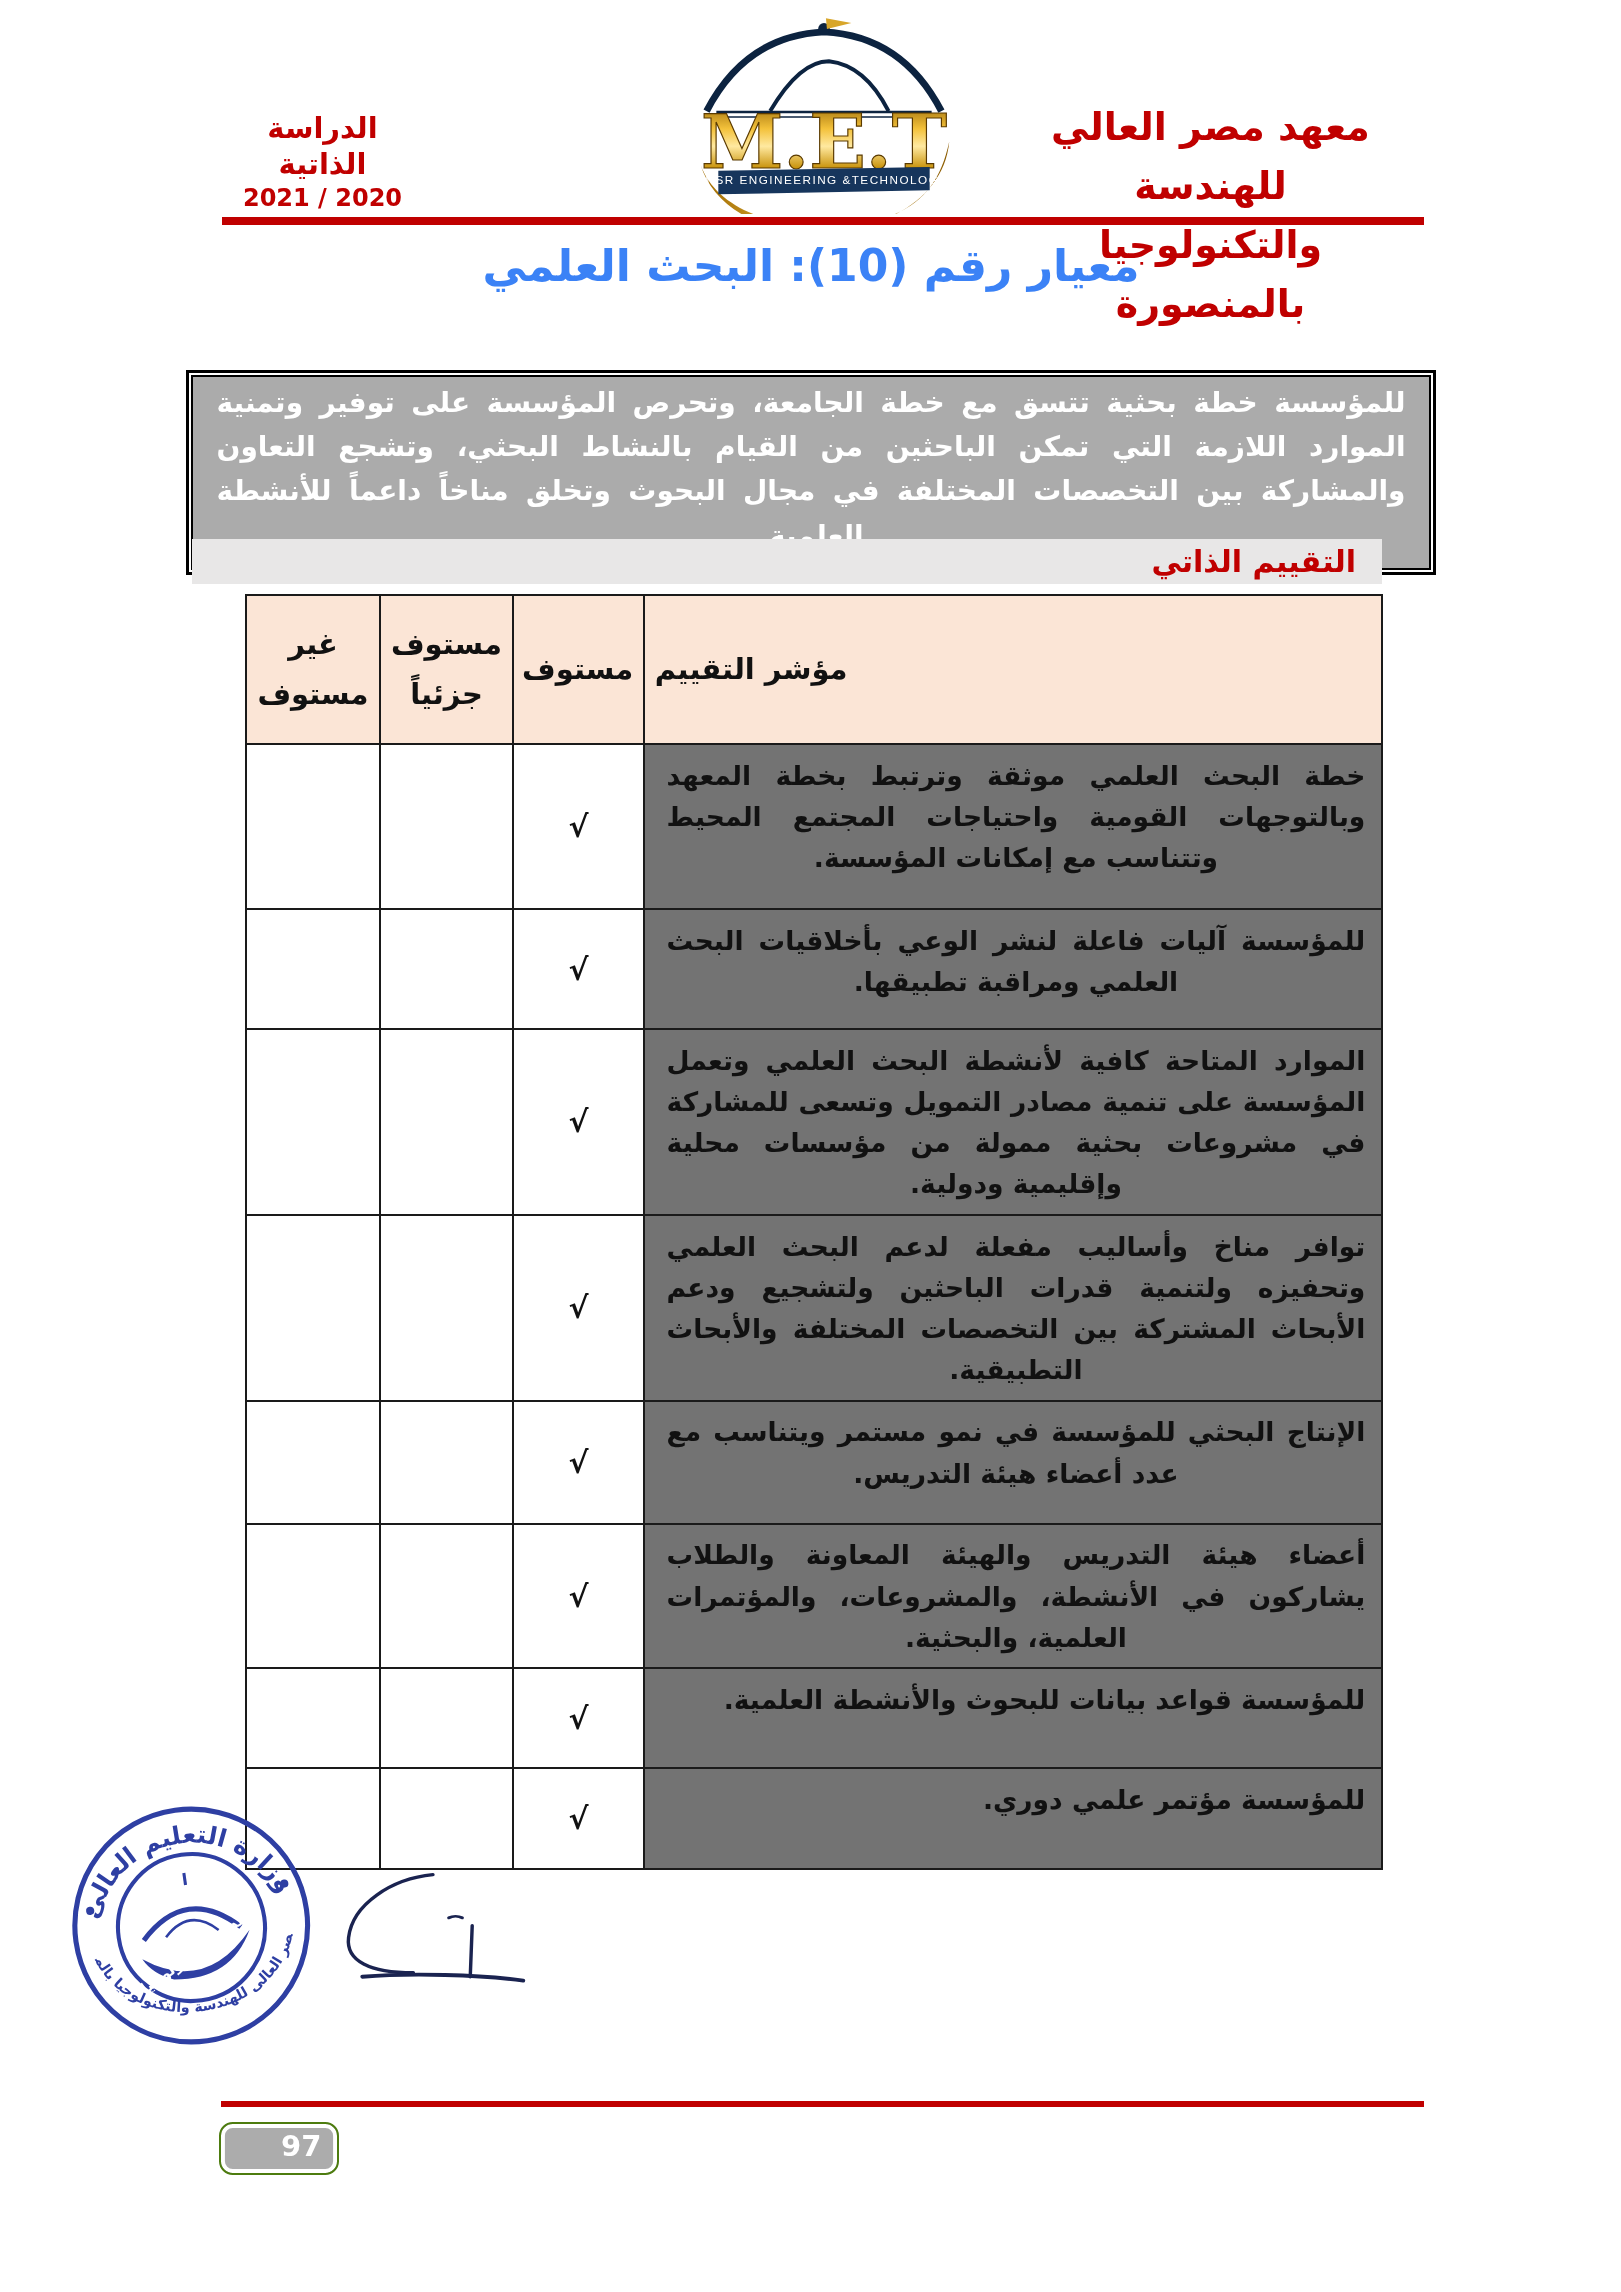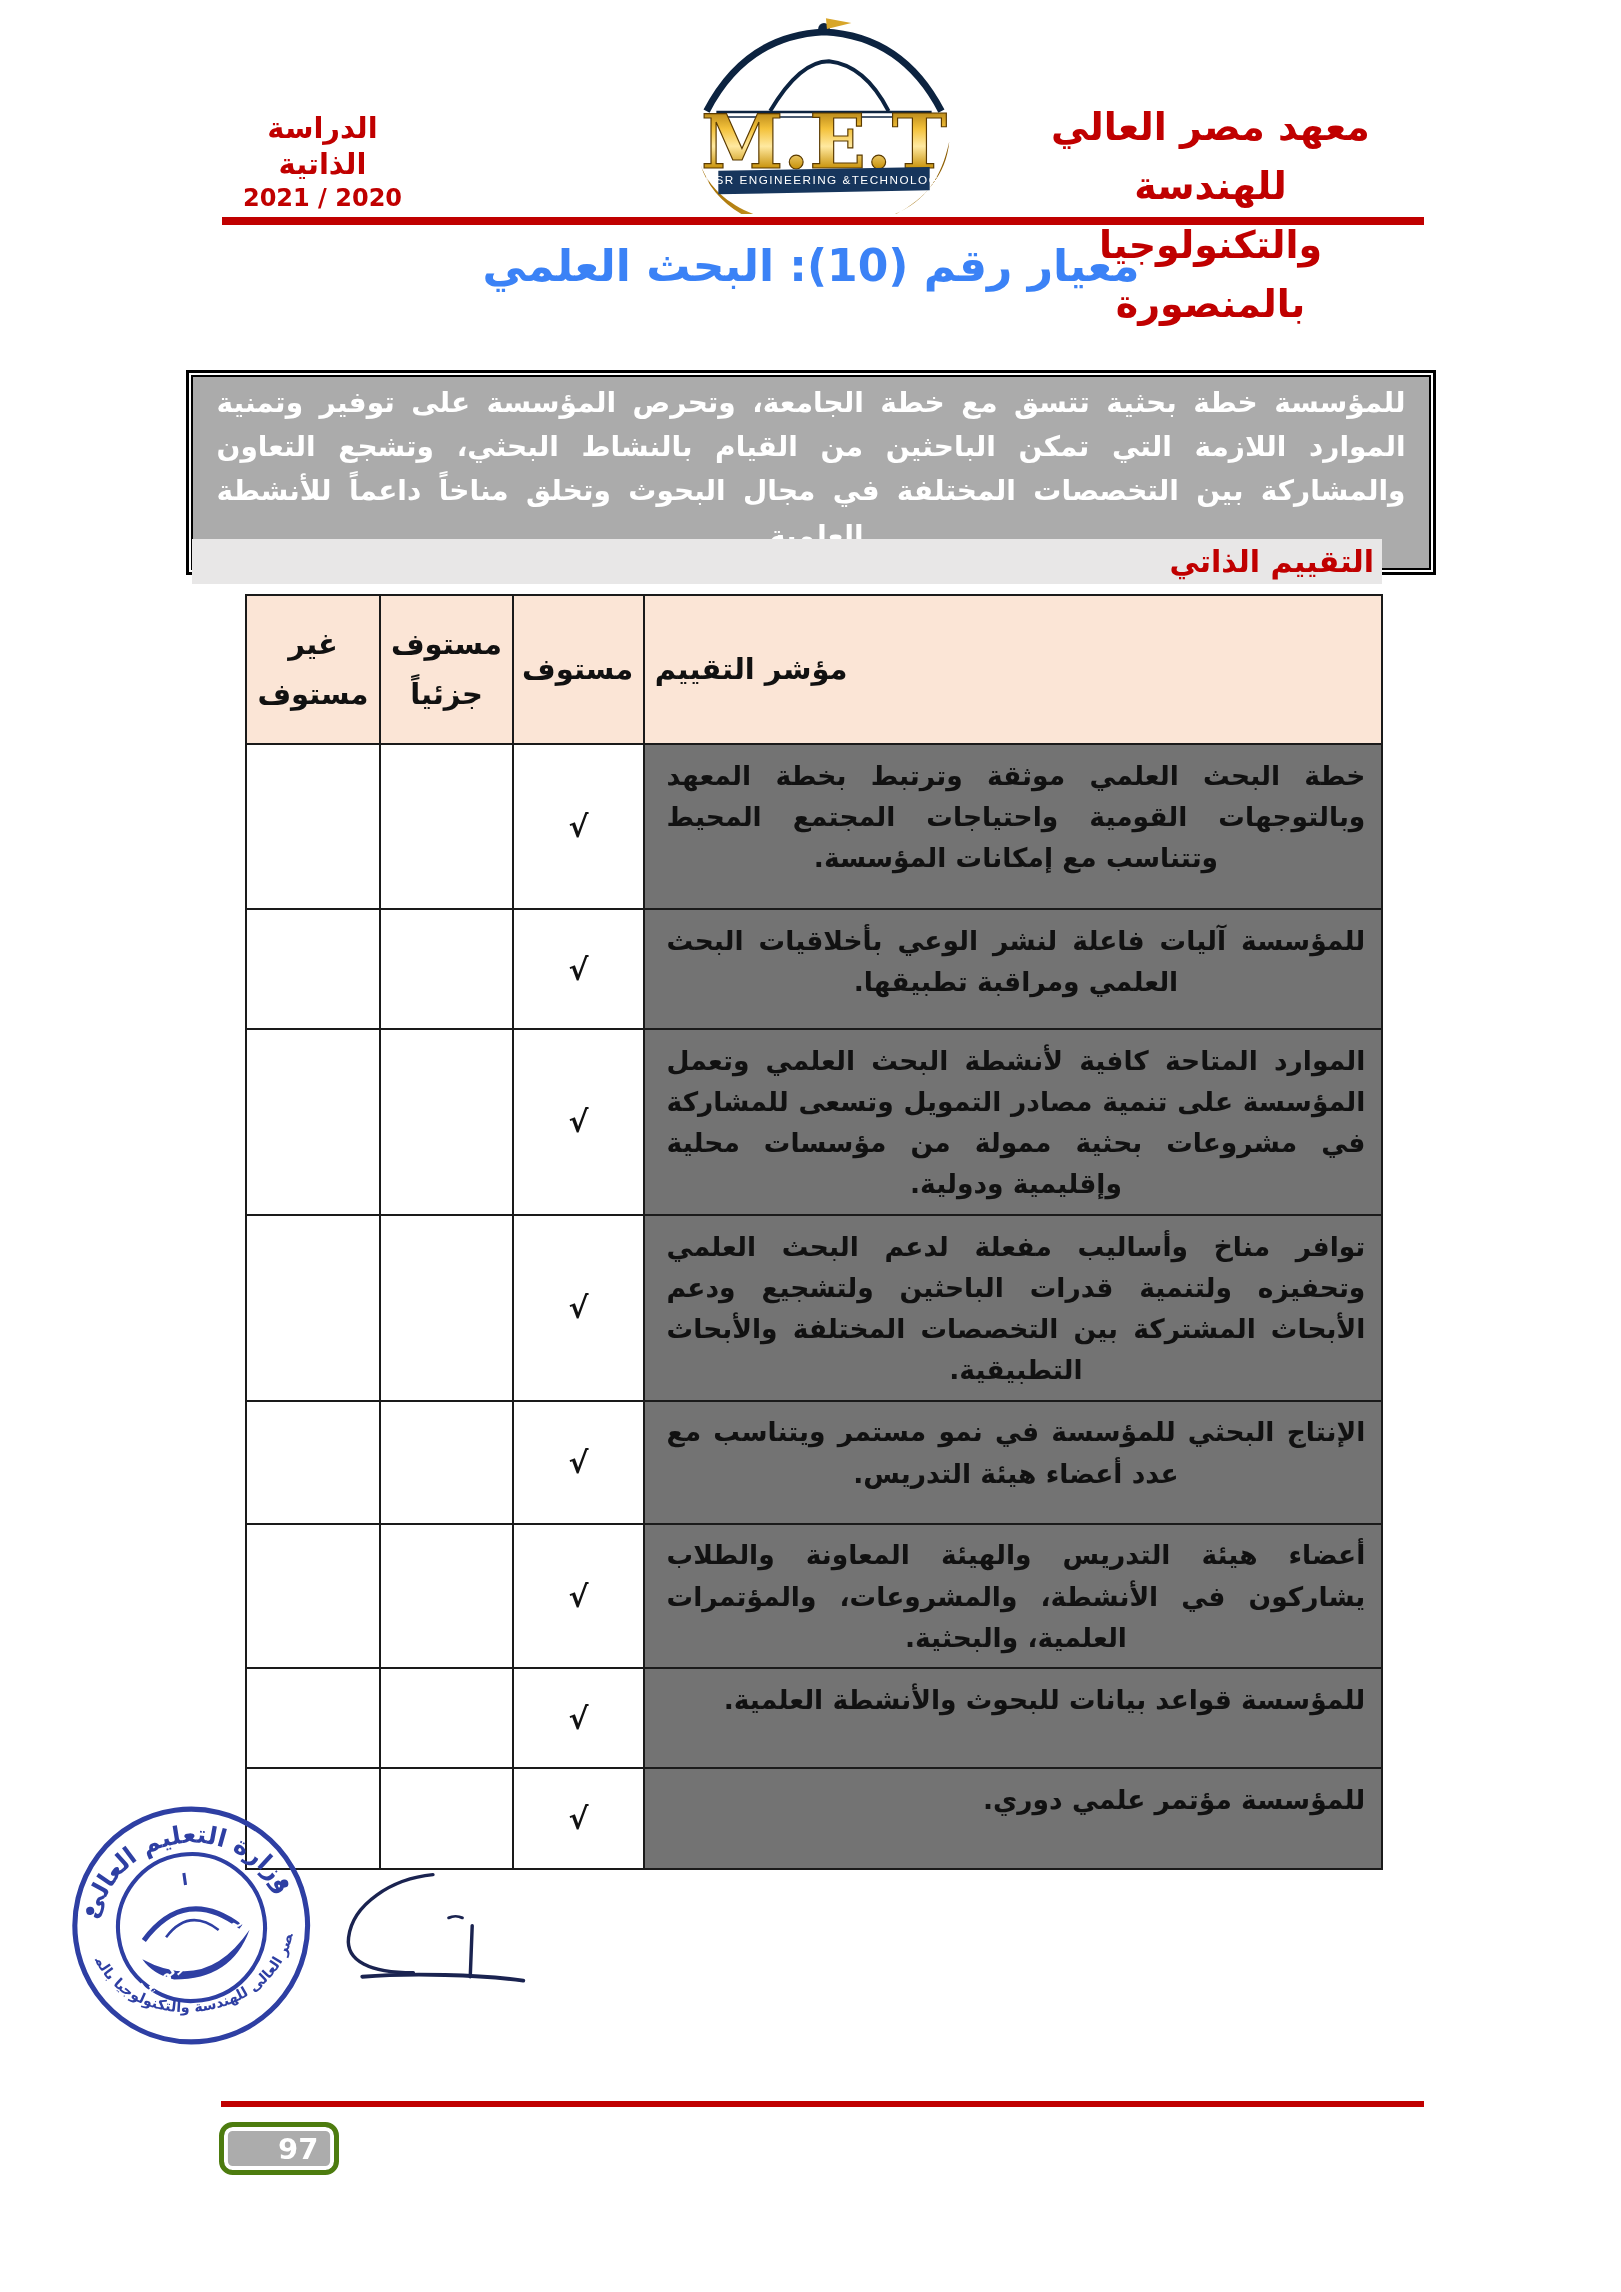--- a/index.html
+++ b/index.html
@@ -33,21 +33,21 @@
   .intro-inner{
     border:2px solid #000;background:#ababab;color:#ffffff;
     font-weight:bold;font-size:28px;line-height:1.58;
     padding:3.9px 23.5px 9.8px 23.5px;
     text-align:justify;text-align-last:center;
   }
   
   .section-strip{
     position:absolute;left:192px;top:539px;width:1190px;height:45px;background:#e8e7e7;
     color:#c00000;font-weight:bold;font-size:30px;line-height:45px;
-    text-align:right;padding-right:8px;box-sizing:border-box;
+    text-align:right;padding-right:26px;box-sizing:border-box;
   }
   
   .tbl-wrap{position:absolute;left:245px;top:594px;}
   table.assessment{
     border-collapse:collapse;table-layout:fixed;width:1137px;direction:rtl;
     font-family:"DejaVu Sans",sans-serif;
   }
   table.assessment th,table.assessment td{border:2px solid #1a1a1a;box-sizing:border-box;}
   table.assessment thead tr{height:149px;}
   table.assessment th{
@@ -72,21 +72,21 @@
   tbody tr:nth-child(5){height:123px;}
   tbody tr:nth-child(6){height:123px;}
   tbody tr:nth-child(7){height:100px;}
   tbody tr:nth-child(8){height:101px;}
   
   .stamp{position:absolute;left:69px;top:1803px;transform:rotate(-8deg);}
   .signature{position:absolute;left:323px;top:1857px;}
   .footer-rule{position:absolute;left:221px;top:2101px;width:1203px;height:5.9px;background:#c00000;}
   .page-badge{
     position:absolute;left:219px;top:2122px;width:120px;height:53px;box-sizing:border-box;
-    background:#acacac;border:5px solid #4d7c0f;border-radius:13.7px;
+    background:#acacac;border:2px solid #4d7c0f;border-radius:13.7px;
     box-shadow:inset 0 0 0 3.9px #ffffff;
     color:#ffffff;font-weight:bold;font-size:29px;line-height:45px;
     text-align:left;direction:ltr;padding-left:0;
   }
   .page-badge span{display:block;text-align:right;padding-right:15.7px;}
 </style>
 </head>
 <body>
 
 <div id="page">

